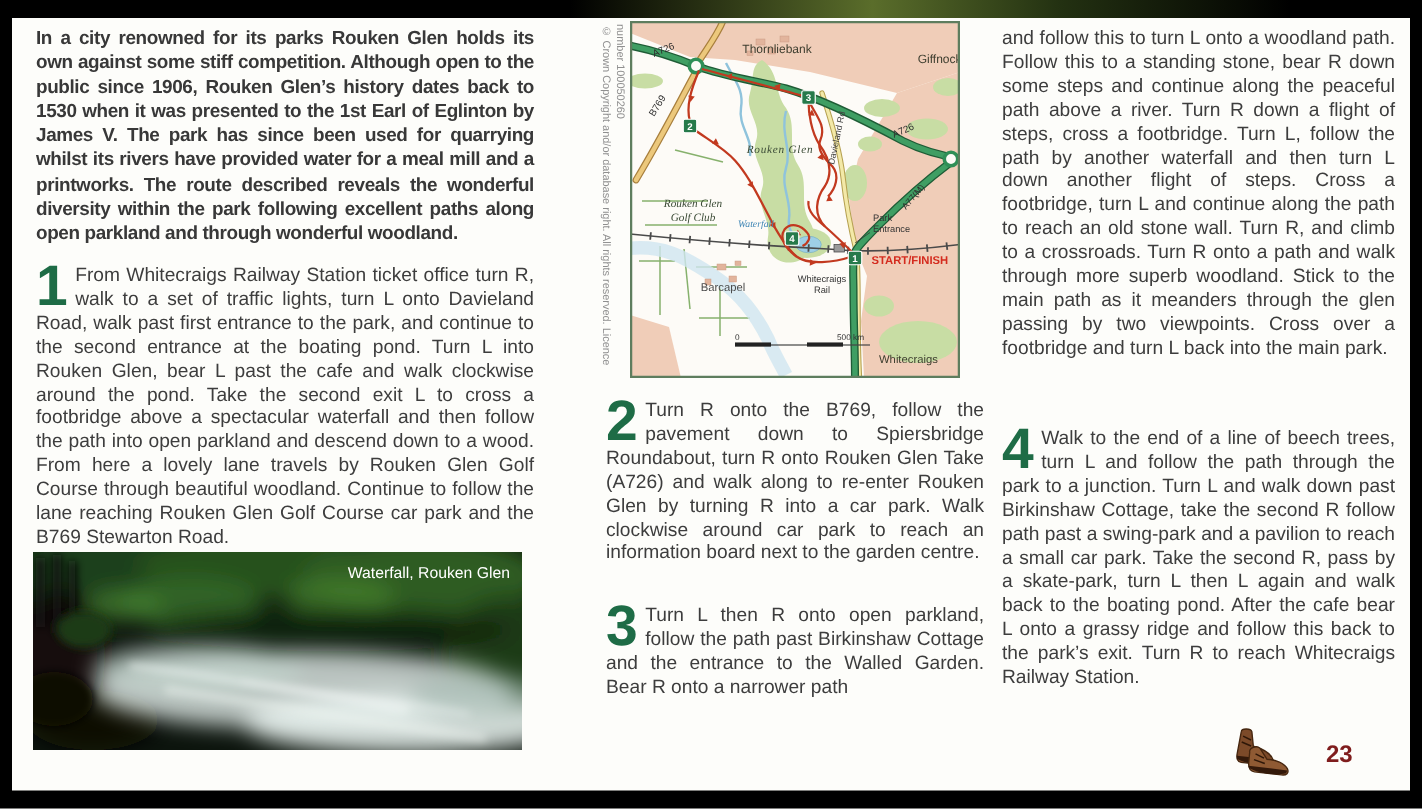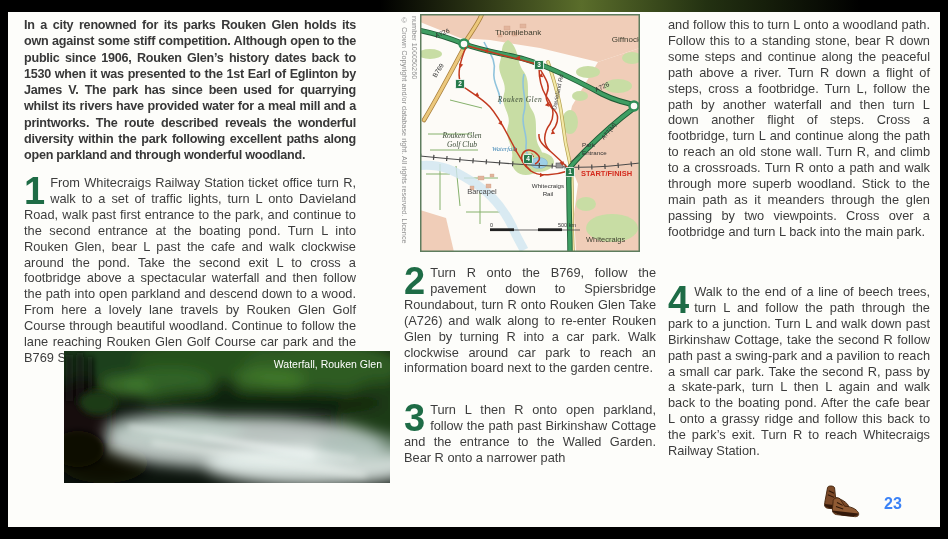--- a/index.html
+++ b/index.html
@@ -12,26 +12,26 @@
   .intro{position:absolute;left:16px;top:5px;width:332px;font-weight:bold;
          font-size:12.6px;line-height:16.3px;text-align:justify;color:#383838;letter-spacing:-0.25px;}
   .body-text{font-size:12.8px;line-height:15.9px;text-align:justify;color:#3d3d3d;}
   .step1{position:absolute;left:16px;top:163px;width:332px;}
   .step2{position:absolute;left:396px;top:253px;width:252px;}
   .step3{position:absolute;left:396px;top:390px;width:252px;}
   .cont {position:absolute;left:660px;top:5px;width:262px;}
   .step4{position:absolute;left:660px;top:272px;width:262px;}
   .dropcap{float:left;font-size:38px;line-height:30px;font-weight:bold;color:#1e6c46;
            margin:1px 5px 0 0;}
-  .photo{position:absolute;left:14px;top:339px;width:270px;height:132px;margin-left:42px;}
+  .photo{position:absolute;left:14px;top:356px;width:270px;height:132px;}
   .photo svg{display:block;}
   .map{position:absolute;left:412px;top:2px;}
   .map-copyright{position:absolute;left:391px;top:4px;height:236px;width:21px;
                  writing-mode:vertical-lr;font-size:7.3px;line-height:9.8px;color:#8f8f8f;}
-  .pagenum{position:absolute;left:876px;top:483px;font-size:16px;font-weight:bold;color:#3b82f6;}
+  .pagenum{position:absolute;left:876px;top:483px;font-size:16px;font-weight:bold;color:#7f1d1d;}
   .boots{position:absolute;left:806px;top:470px;}
   svg text{font-family:"Liberation Sans",sans-serif;}
   svg text.serifital{font-family:"Liberation Serif",serif;font-style:italic;}
   svg text.cap{font-family:"Liberation Sans",sans-serif;}
 </style>
 </head>
 <body>
 
 <div class="glare"></div>
 

